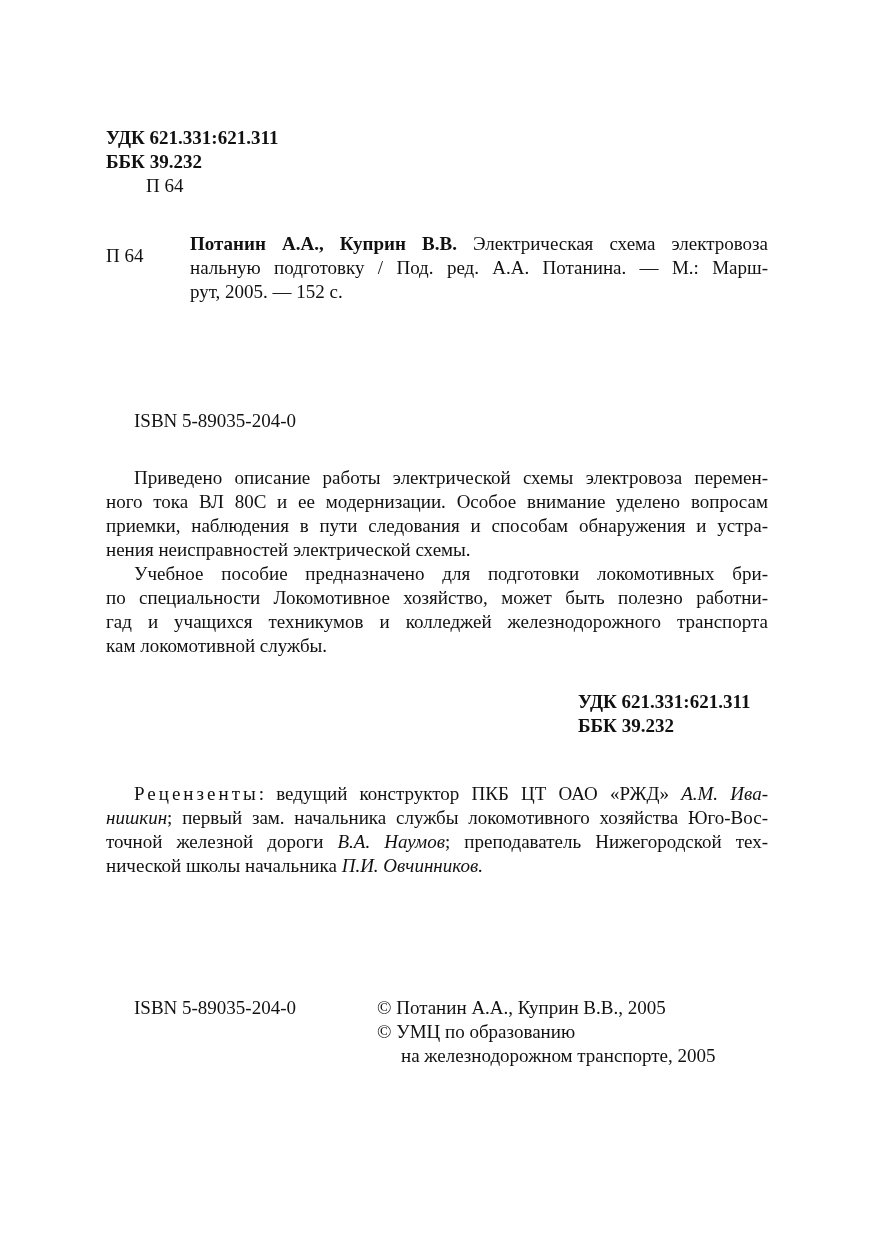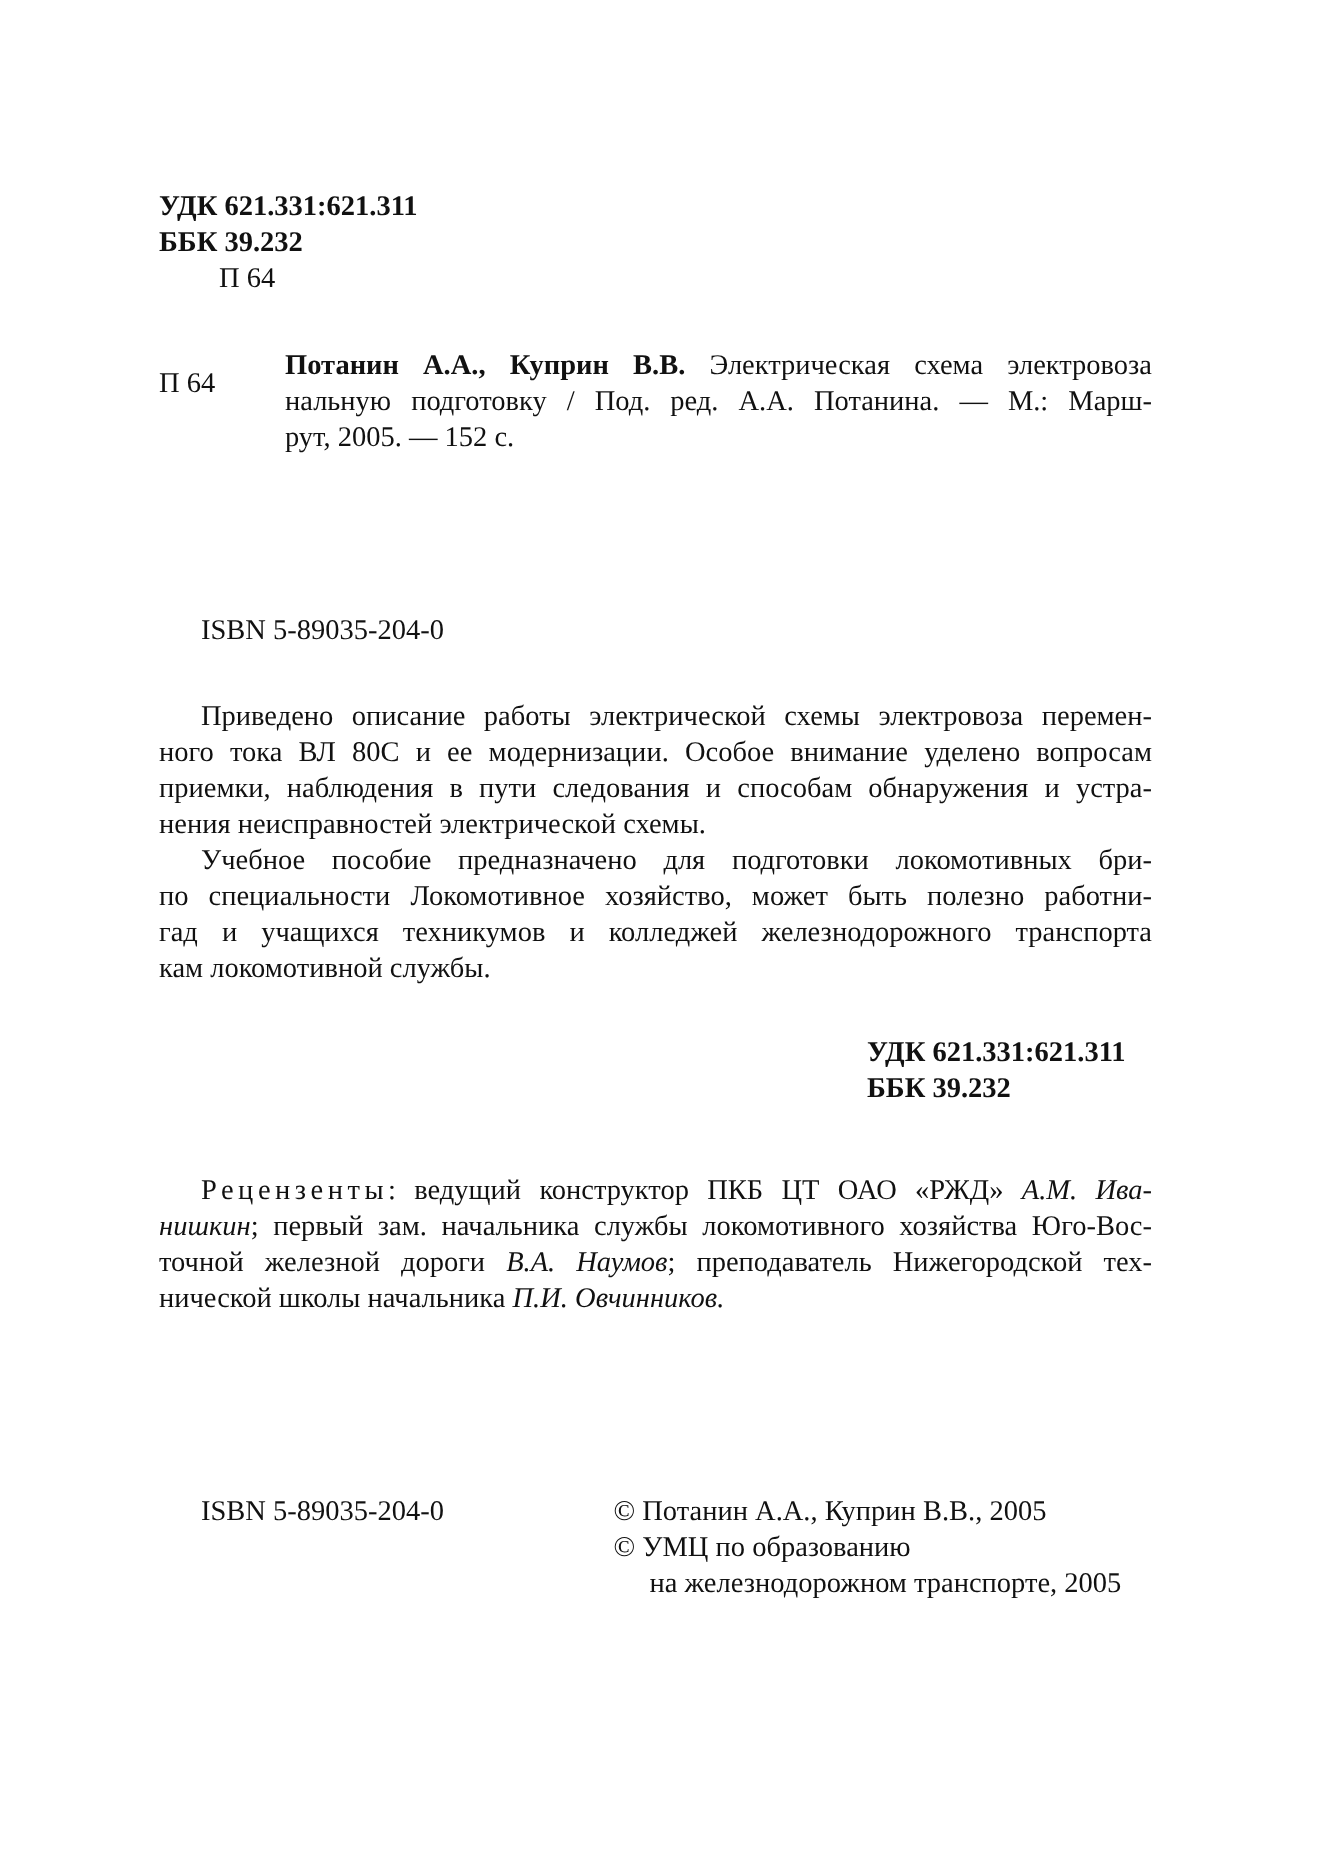--- a/index.html
+++ b/index.html
@@ -43,21 +43,21 @@
 
   #bottom-codes { left: 578px; top: 690px; white-space: nowrap; }
   #bottom-codes .line { height: 24px; }
 
   #reviewers { left: 106px; top: 782px; width: 662px; }
   #reviewers .ln { display: block; text-align: justify; text-align-last: justify; white-space: nowrap; }
   #reviewers .ln.last { text-align-last: left; }
   #reviewers .ln.first { padding-left: 28px; }
 
   #isbn-2 { left: 134px; top: 996px; white-space: nowrap; }
-  #copyrights { left: 409px; top: 996px; white-space: nowrap; }
+  #copyrights { left: 377px; top: 996px; white-space: nowrap; }
   #copyrights .line { height: 24px; }
   #copyrights .indent { padding-left: 24px; }
 </style>
 </head>
 <body>
 
 <div id="top-codes" class="abs">
   <div class="line bold">УДК 621.331:621.311</div>
   <div class="line bold">ББК 39.232</div>
   <div class="line indent">П 64</div>

